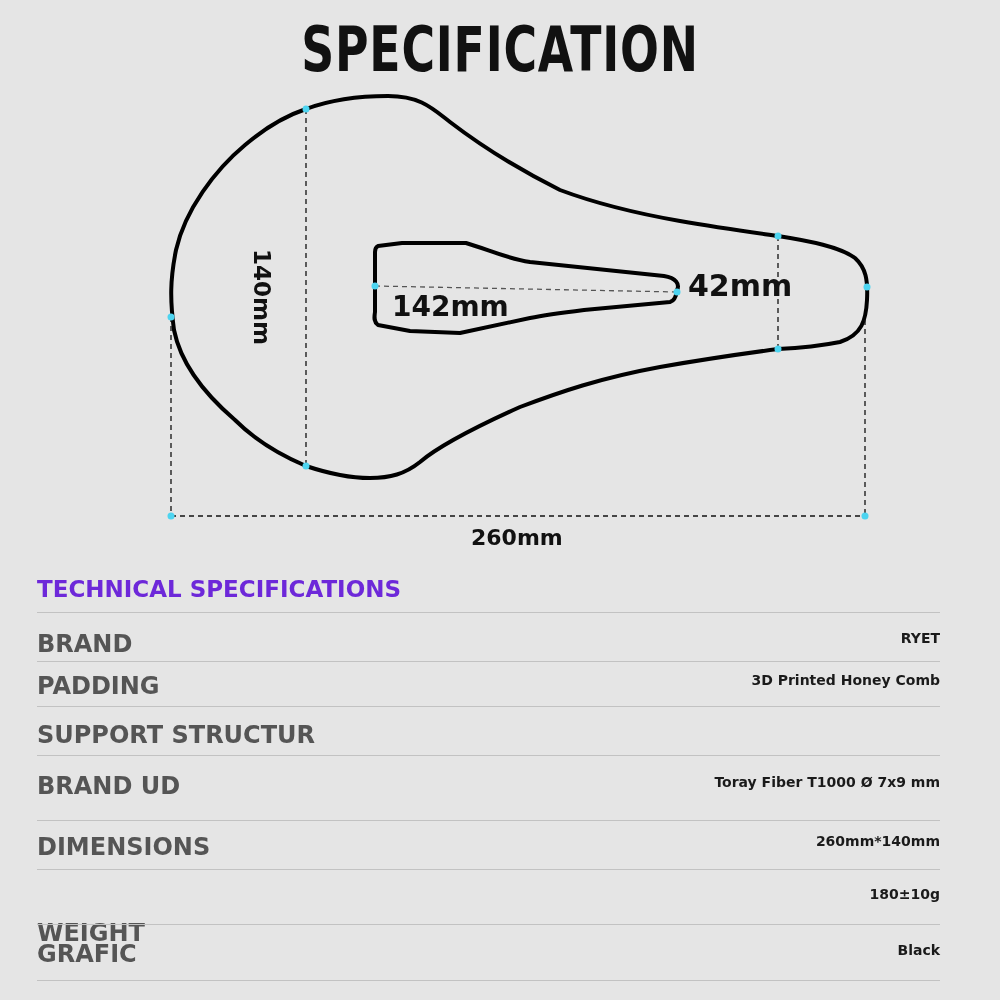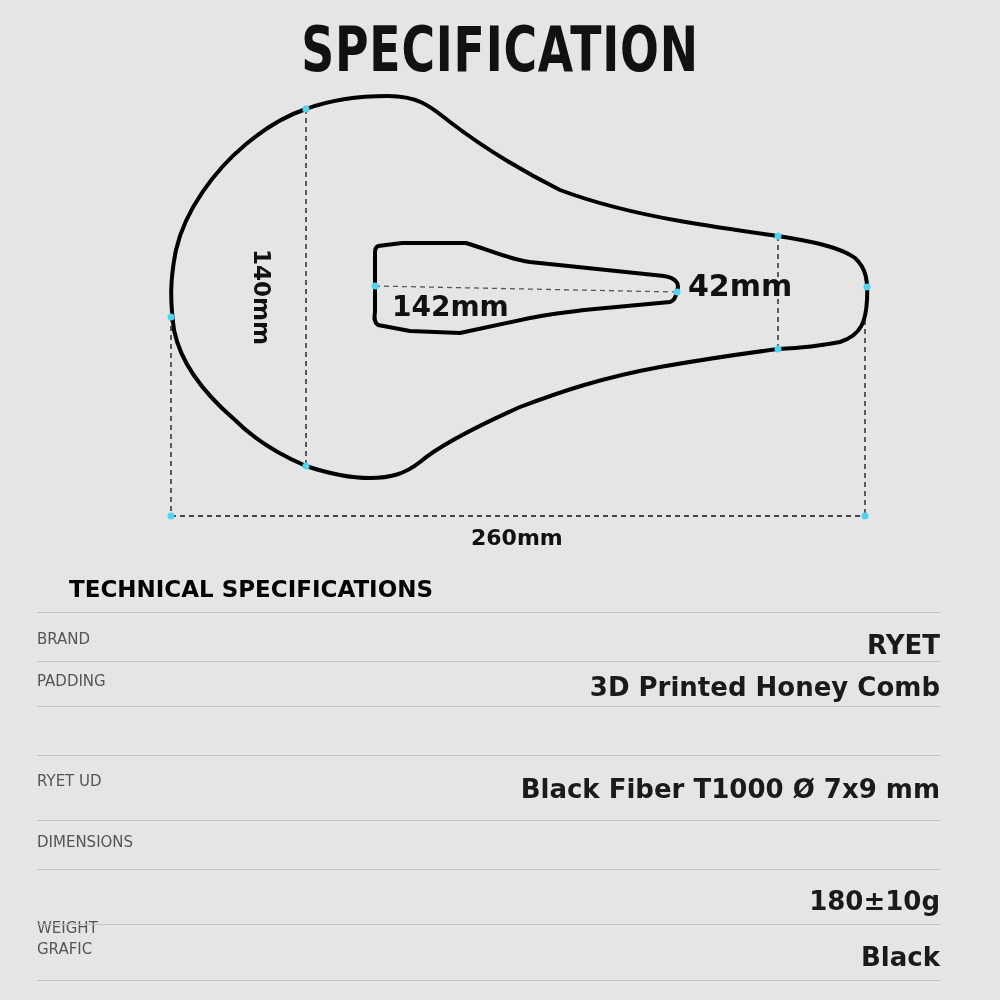--- a/index.html
+++ b/index.html
@@ -19,36 +19,35 @@
     line-height: 80px;
     transform: scaleX(0.82); transform-origin: 500px 50%;
   }
   svg.diagram { position: absolute; left: 0; top: 0; }
   .dim-label {
     position: absolute; font-weight: bold; color: #111;
     white-space: nowrap; line-height: 1;
   }
   .spec-heading {
     position: absolute; left: 37px; top: 576px;
-    font-size: 23px; font-weight: bold; color: #000000;
+    font-size: 23px; font-weight: bold; color: #6d28d9;
     font-family: "DejaVu Sans", sans-serif;
-    margin-left: 32px;
   }
   .spec-table { position: absolute; left: 37px; top: 612px; width: 903px; }
   .spec-row {
     position: absolute; left: 0; width: 903px;
     border-top: 1.5px solid #c2c2c2;
   }
   .spec-row.last { border-bottom: 1.5px solid #c2c2c2; }
   .spec-label {
-    position: absolute; left: 0; font-size: 15px; font-weight: normal; color: #555;
+    position: absolute; left: 0; font-size: 24px; font-weight: bold; color: #555;
     white-space: nowrap;
   }
   .spec-value {
-    position: absolute; right: 0; font-size: 26px; font-weight: bold; color: #1a1a1a;
+    position: absolute; right: 0; font-size: 14px; font-weight: bold; color: #1a1a1a;
     white-space: nowrap;
   }
 </style>
 </head>
 <body>
 
 <div class="title">SPECIFICATION</div>
 
 <svg class="diagram" width="1000" height="560" viewBox="0 0 1000 560">
 
@@ -119,27 +118,29 @@
 <div class="spec-table">
   <div class="spec-row" style="top:0; height:49px;">
     <span class="spec-label" style="top:17px;">BRAND</span>
     <span class="spec-value" style="top:17px;">RYET</span>
   </div>
   <div class="spec-row" style="top:49px; height:45px;">
     <span class="spec-label" style="top:10px;">PADDING</span>
     <span class="spec-value" style="top:10px;">3D Printed Honey Comb</span>
   </div>
   <div class="spec-row" style="top:94px; height:49px;">
+    <span class="spec-label" style="top:14px;">SUPPORT STRUCTUR</span>
   </div>
   <div class="spec-row" style="top:143px; height:65px;">
-    <span class="spec-label" style="top:16px;">RYET UD</span>
-    <span class="spec-value" style="top:18px;">Black Fiber T1000 Ø 7x9 mm</span>
+    <span class="spec-label" style="top:16px;">BRAND UD</span>
+    <span class="spec-value" style="top:18px;">Toray Fiber T1000 Ø 7x9 mm</span>
   </div>
   <div class="spec-row" style="top:208px; height:49px;">
     <span class="spec-label" style="top:12px;">DIMENSIONS</span>
+    <span class="spec-value" style="top:12px;">260mm*140mm</span>
   </div>
   <div class="spec-row" style="top:257px; height:55px;">
     <span class="spec-label" style="top:16px;margin-top:33px;">WEIGHT</span>
     <span class="spec-value" style="top:16px;">180±10g</span>
   </div>
   <div class="spec-row last" style="top:312px; height:55px;">
     <span class="spec-label" style="top:15px;">GRAFIC</span>
     <span class="spec-value" style="top:17px;">Black</span>
   </div>
 </div>

